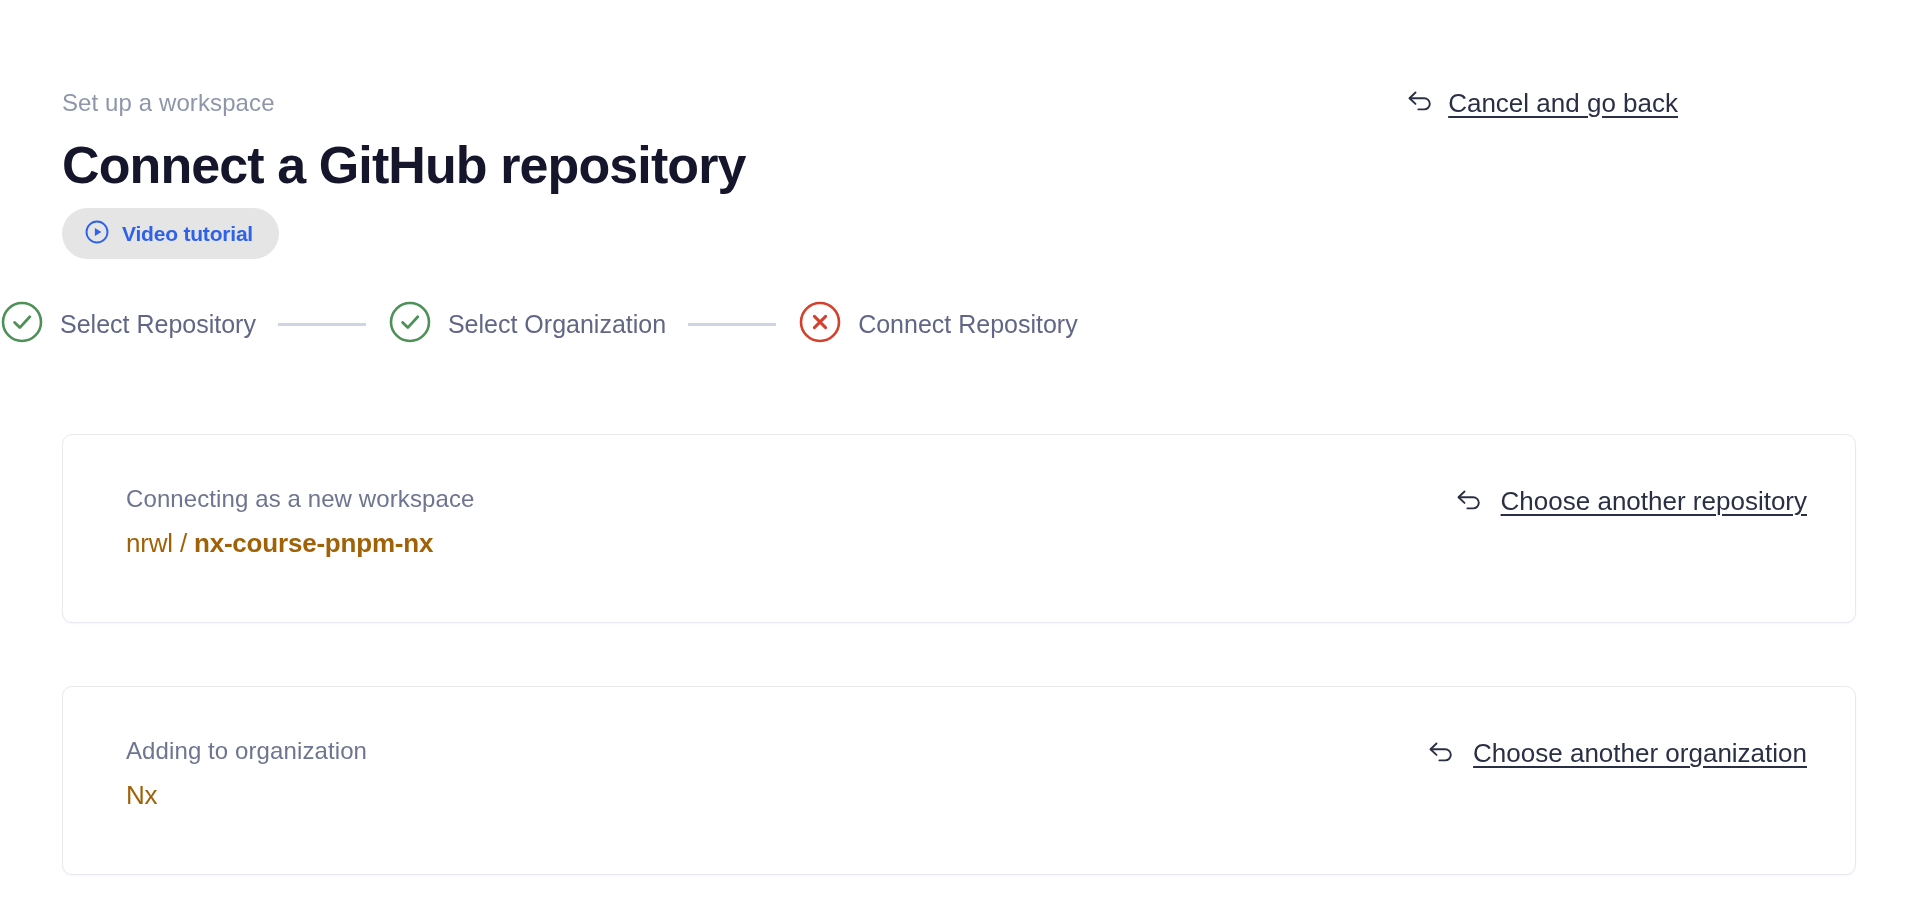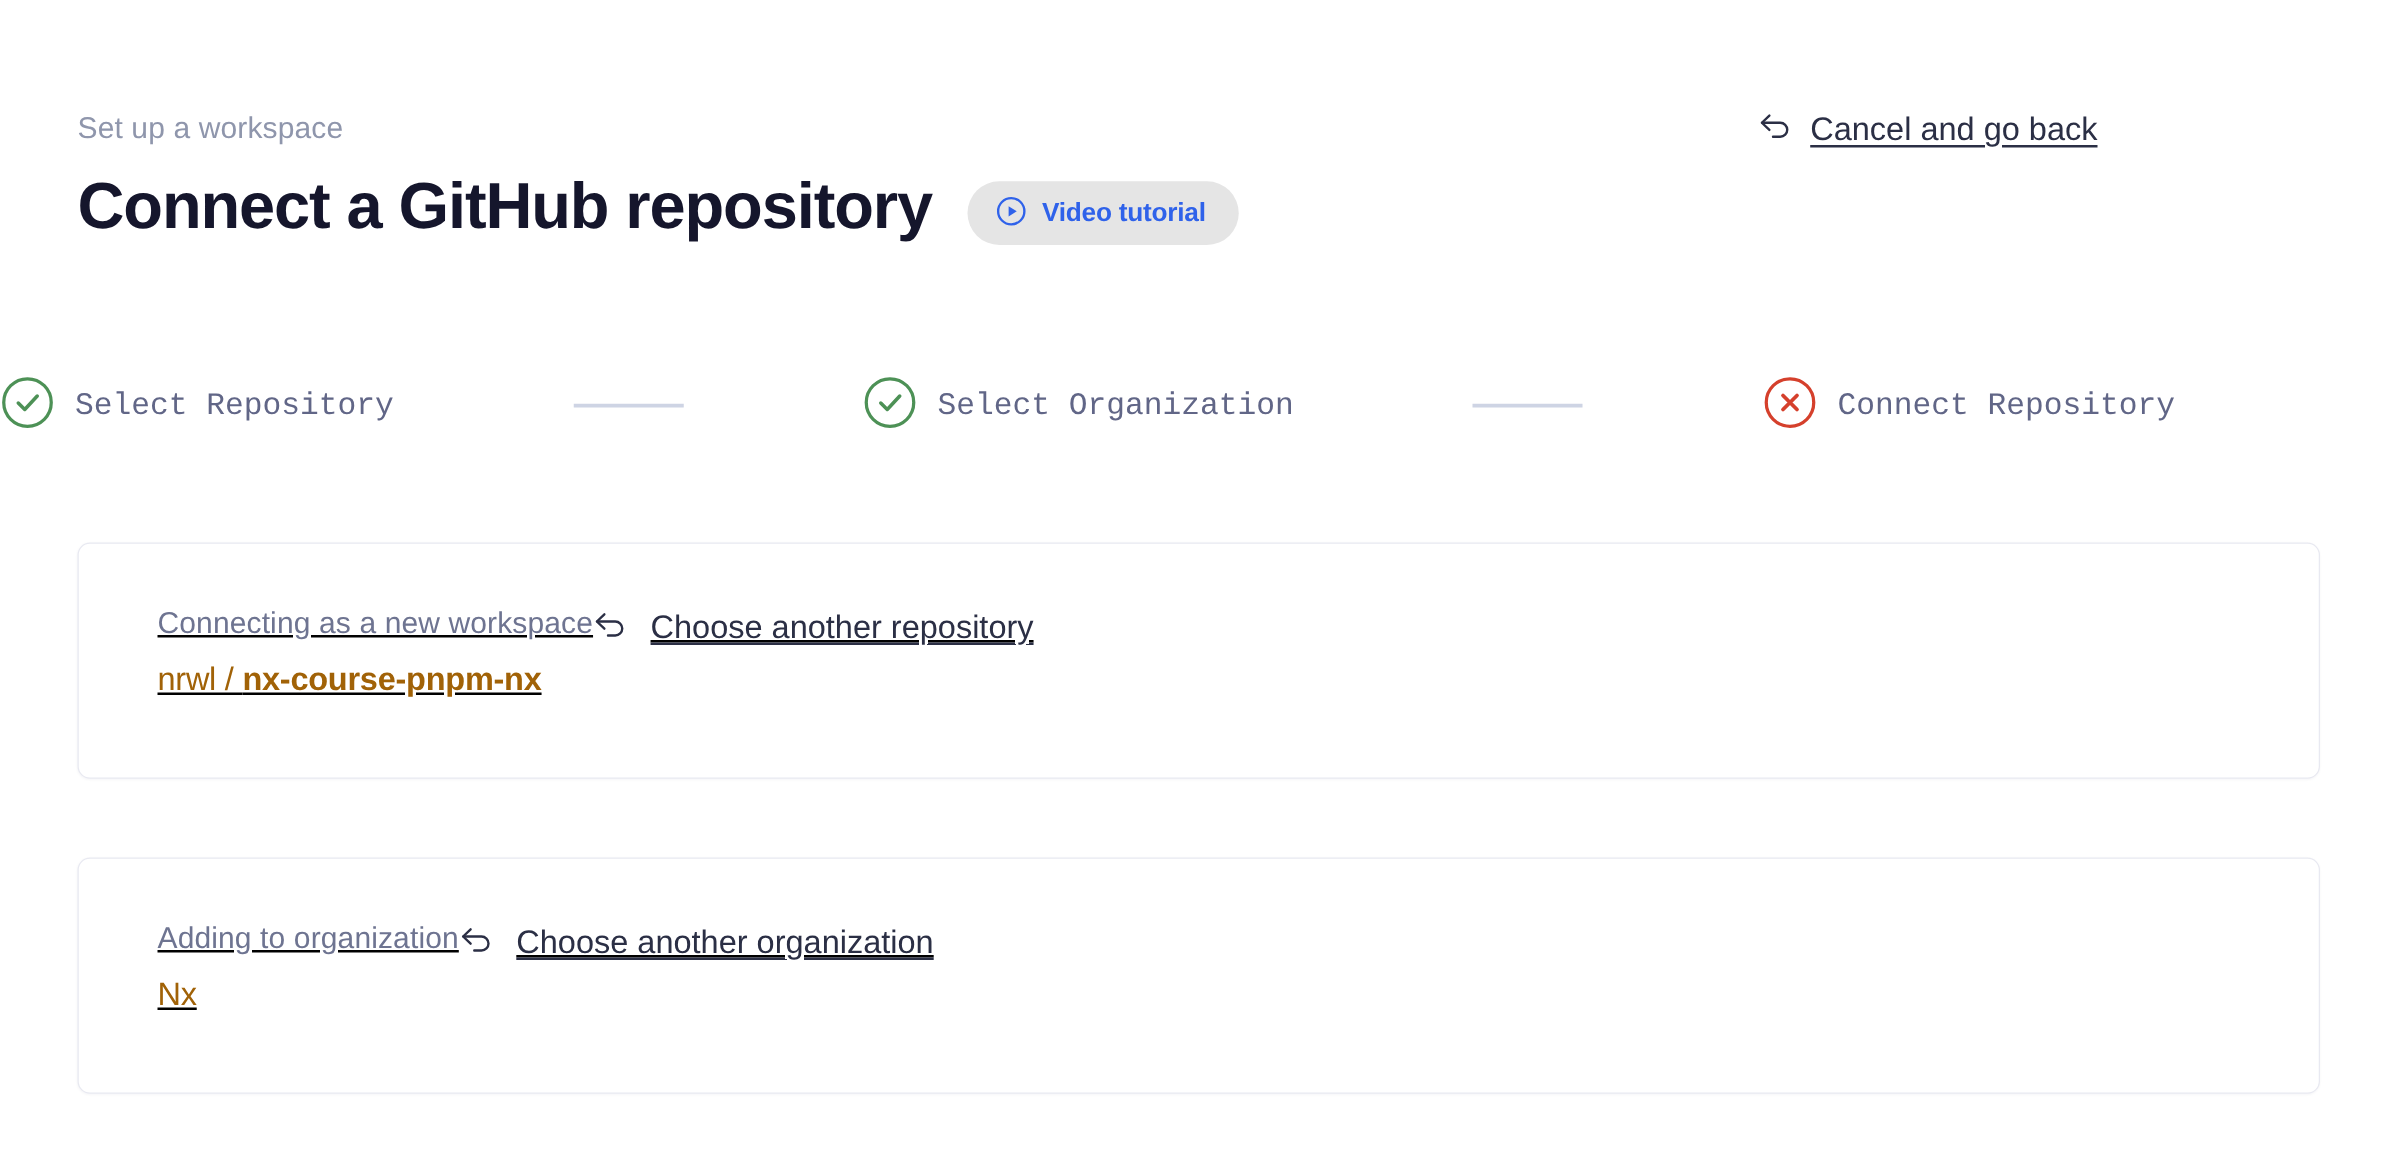--- a/index.html
+++ b/index.html
@@ -32,23 +32,24 @@
   .eyebrow {
     font-size: 24px;
     line-height: 30px;
     color: #8f96ac;
     font-weight: 400;
     letter-spacing: 0.1px;
   }
 
   .title-row {
     display: flex;
-    align-items: flex-end;
-    gap: 28px;
+    align-items: flex-start;
+    gap: 12px;
     margin-top: 16px;
+    flex-direction: column;
   }
 
   .page-title {
     font-size: 52px;
     line-height: 62px;
     font-weight: 700;
     color: #15162c;
     letter-spacing: -0.9px;
     white-space: nowrap;
   }
@@ -99,23 +100,22 @@
   .back-arrow { display: block; flex: 0 0 auto; }
 
   
   .stepper {
     position: absolute;
     left: 0;
     right: 0;
     top: 300px;
     display: flex;
     align-items: center;
-    justify-content: space-between;
+    justify-content: flex-start;
     gap: 0;
-    font-family: Liberation Mono, monospace;
   }
 
   .step {
     display: flex;
     align-items: center;
     gap: 16px;
   }
 
   .step-icon { display: block; flex: 0 0 auto; }
 
@@ -147,22 +147,22 @@
   }
 
   #card-repository { top: 434px; height: 189px; }
   #card-organization { top: 686px; height: 189px; }
 
   .card-inner {
     position: relative;
     height: 100%;
     padding: 49px 48px 0 63px;
     display: flex;
+    justify-content: space-between;
     align-items: flex-start;
-    text-decoration: underline;
   }
 
   .card-caption {
     font-size: 24px;
     line-height: 30px;
     color: #6e7491;
     font-weight: 400;
     letter-spacing: 0.1px;
   }
 

